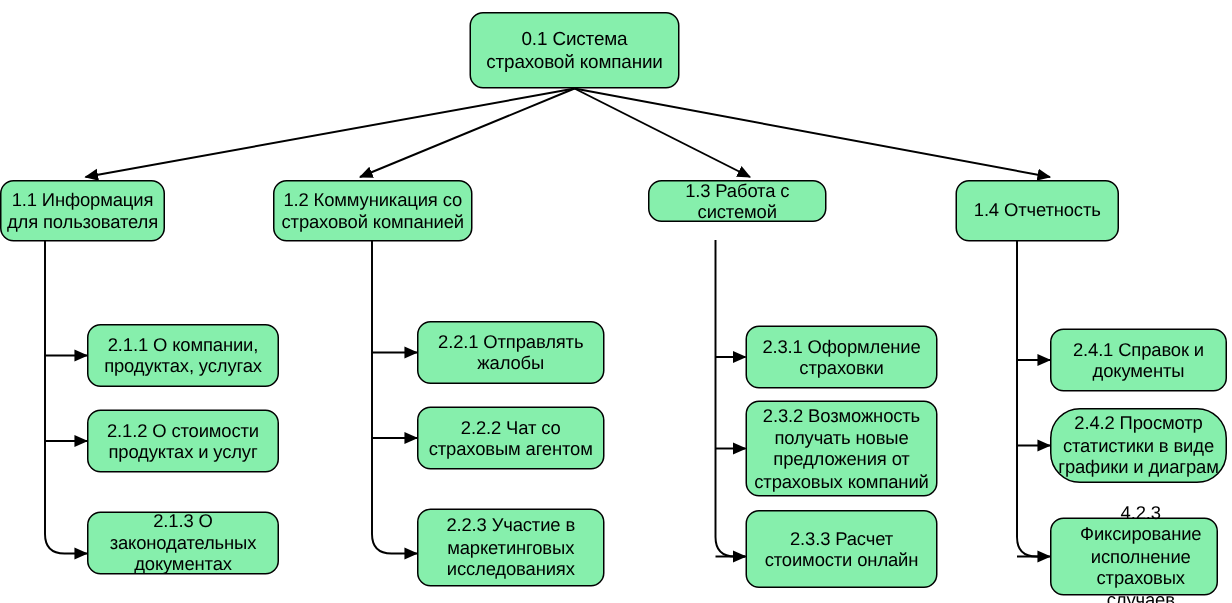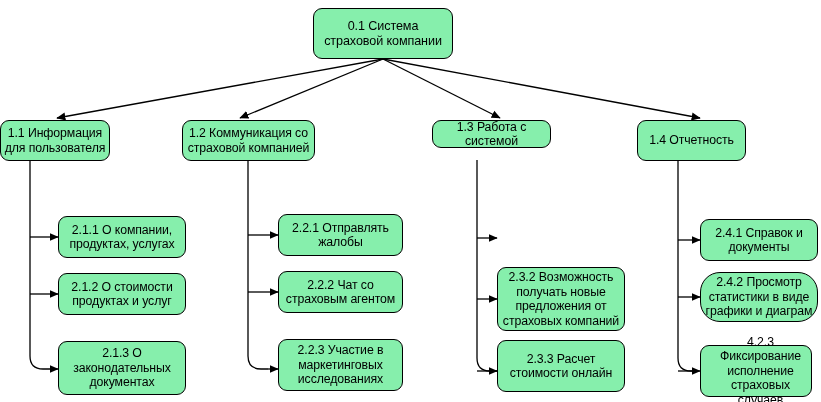--- a/index.html
+++ b/index.html
@@ -95,32 +95,34 @@
   <div class="node" style="left:182px; top:120px; width:133px; height:41px;">1.2 Коммуникация со
 страховой компанией</div>
   <div class="node" style="left:432px; top:120px; width:119px; height:28px;">1.3 Работа с
 системой</div>
   <div class="node" style="left:637px; top:120px; width:109px; height:41px;">1.4 Отчетность</div>
 
   <div class="node" style="left:58px; top:216px; width:128px; height:42px;">2.1.1 О компании,
 продуктах, услугах</div>
   <div class="node" style="left:58px; top:273px; width:128px; height:42px;">2.1.2 О стоимости
 продуктах и услуг</div>
-  <div class="node" style="left:58px; top:341px; width:128px; height:54px;">2.1.3 О
+  <div class="node" style="left:58px; top:341px; width:128px; height:42px;">2.1.3 О
 законодательных
 документах</div>
 
   <div class="node" style="left:278px; top:214px; width:125px; height:42px;">2.2.1 Отправлять
 жалобы</div>
   <div class="node" style="left:278px; top:271px; width:125px; height:42px;">2.2.2 Чат со
 страховым агентом</div>
   <div class="node" style="left:278px; top:339px; width:125px; height:52px;">2.2.3 Участие в
 маркетинговых
 исследованиях</div>
 
+  <div class="node" style="left:497px; top:217px; width:128px; height:42px;">2.3.1 Оформление
+страховки</div>
   <div class="node" style="left:497px; top:267px; width:128px; height:64px;">2.3.2 Возможность
 получать новые
 предложения от
 страховых компаний</div>
   <div class="node" style="left:497px; top:340px; width:128px; height:52px;">2.3.3 Расчет
 стоимости онлайн</div>
 
   <div class="node" style="left:700px; top:219px; width:118px; height:42px;">2.4.1 Справок и
 документы</div>
   <div class="node" style="left:700px; top:272px; width:118px; height:50px;border-radius:20px;">2.4.2 Просмотр

